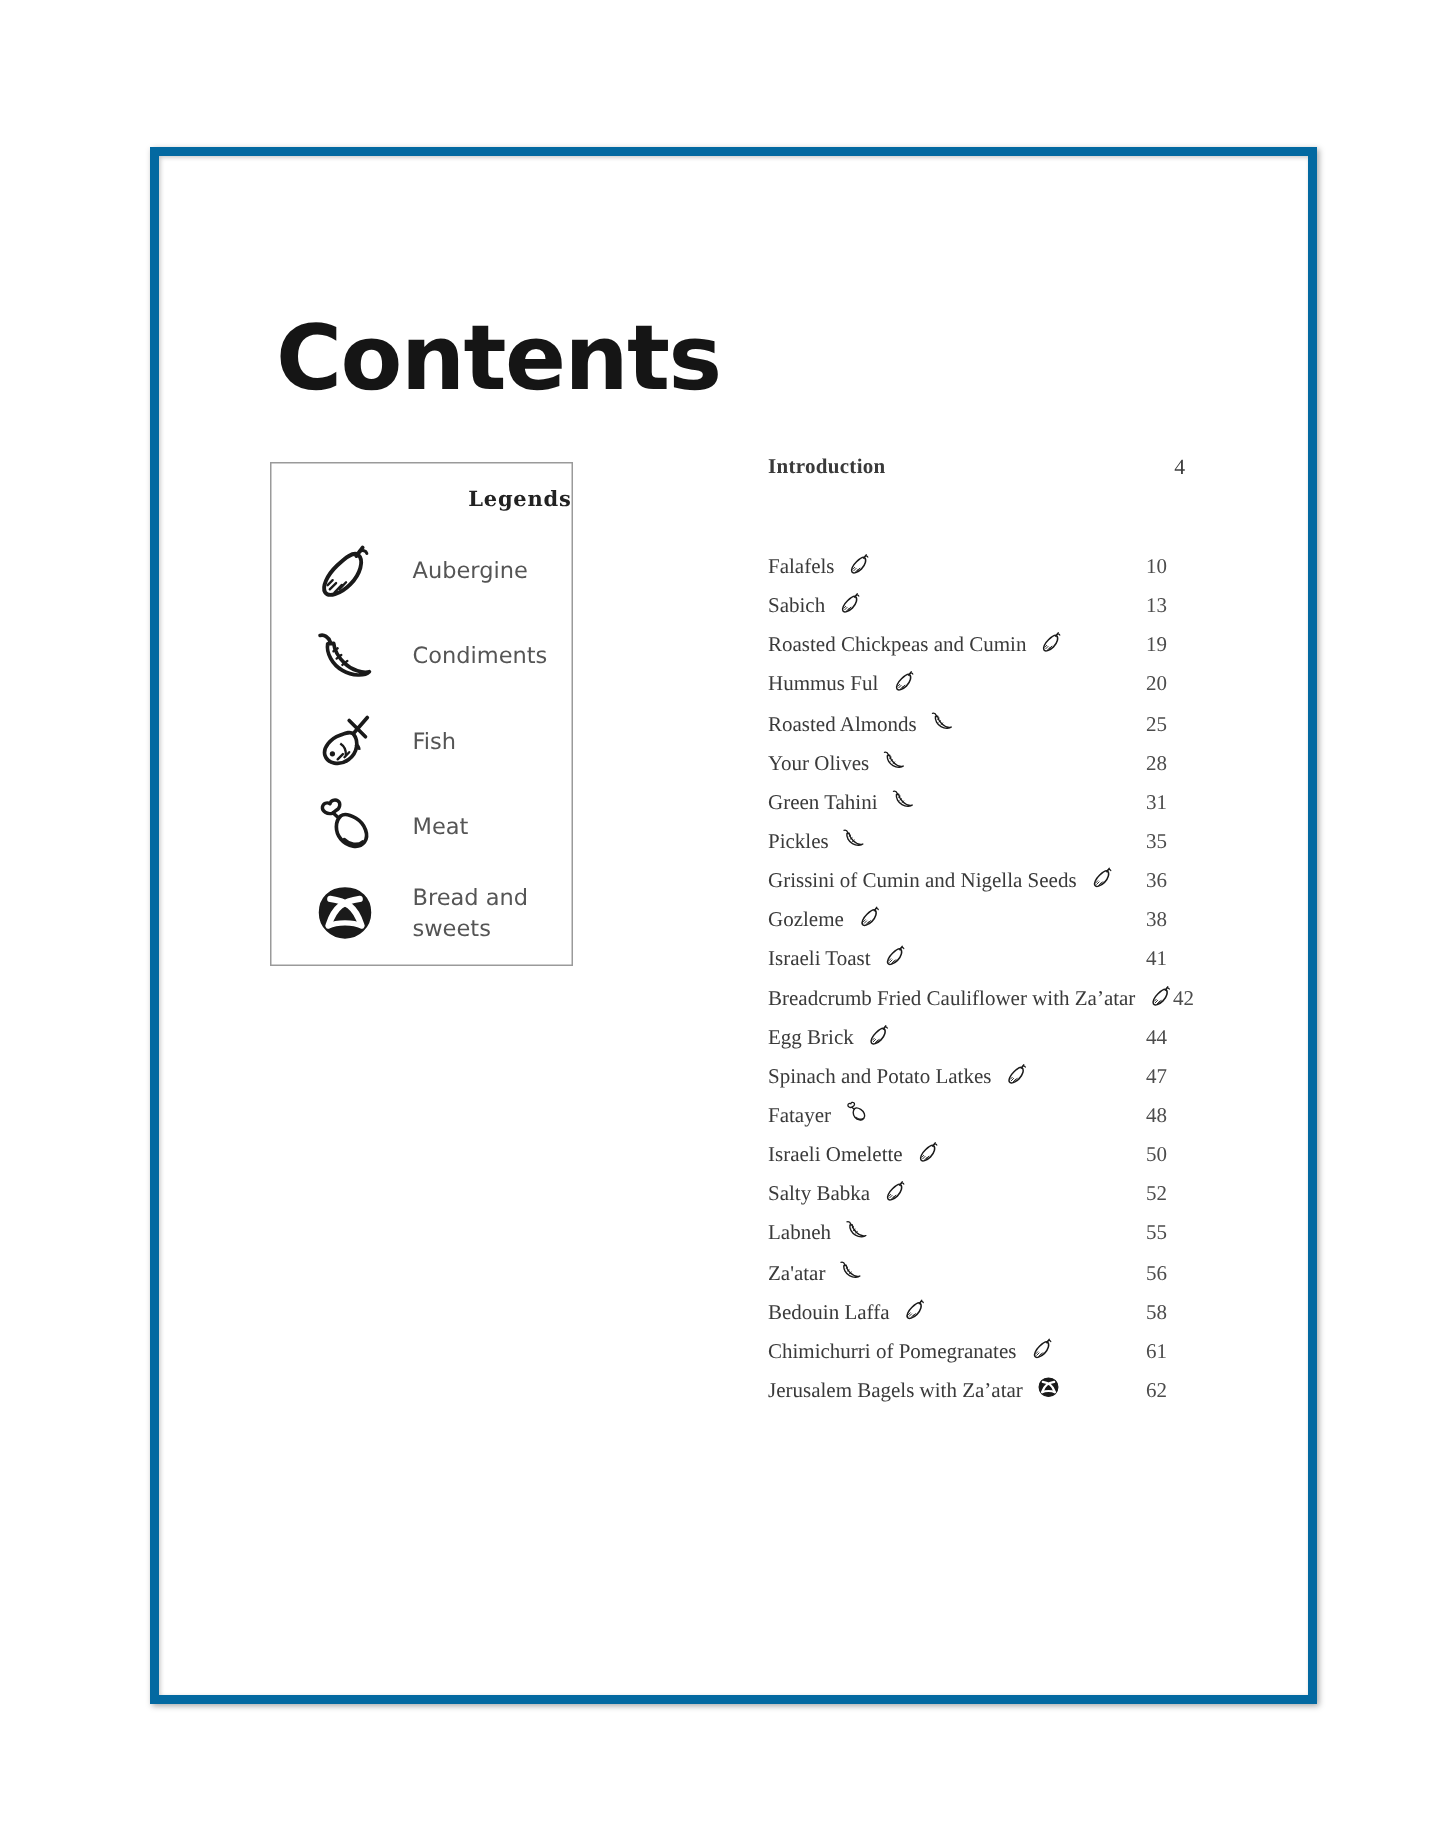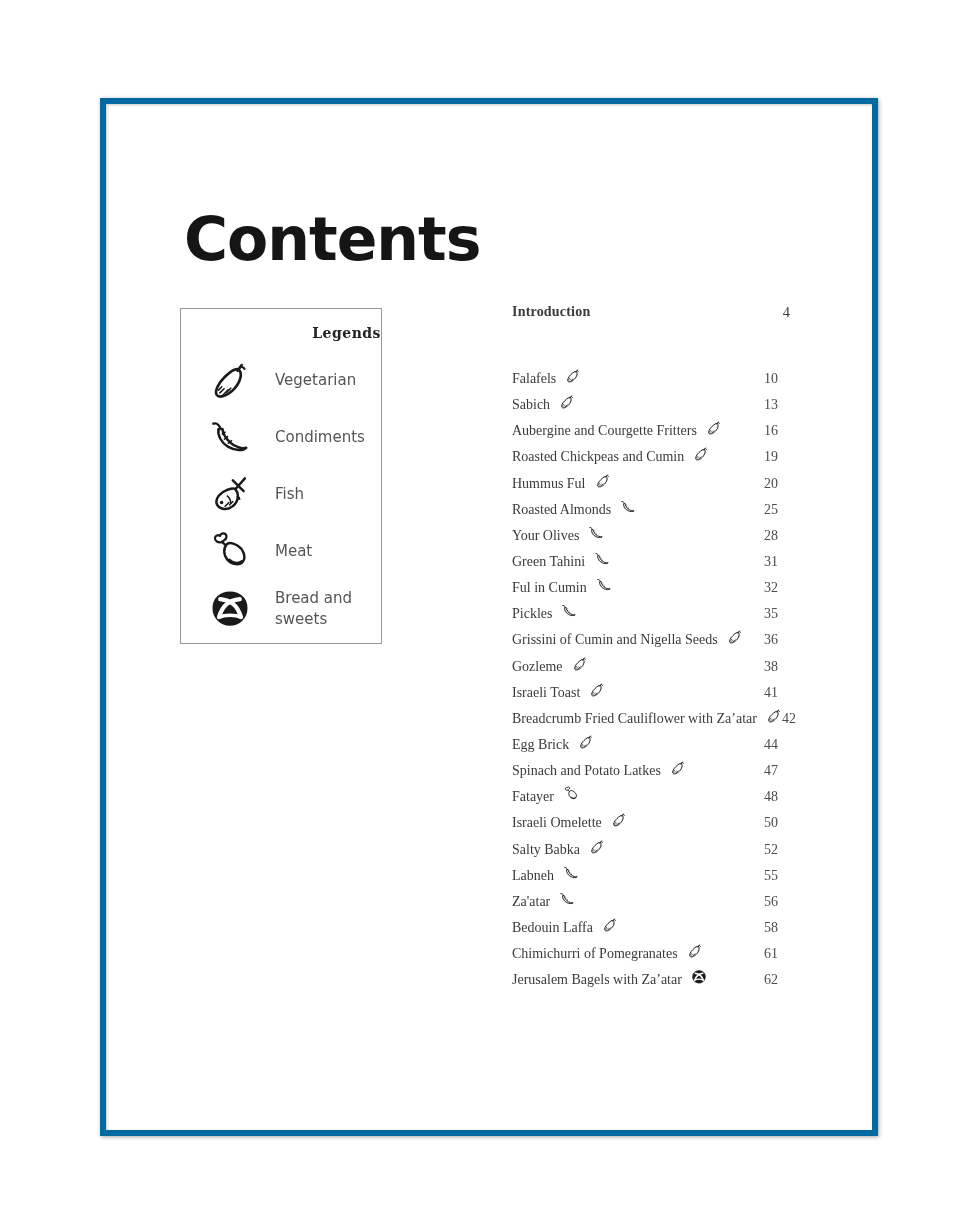--- a/index.html
+++ b/index.html
@@ -98,21 +98,21 @@
 
   <h1 class="page-title">Contents</h1>
 
   <div class="legend-box">
     <div class="legend-title">Legends</div>
     <div class="legend-items">
   <div class="legend-item">
     <svg class="legend-icon">
             <use href="#aubergine-icon" xlink:href="#aubergine-icon"></use>
           </svg>
-    <span class="legend-label">Vegetarian</span>
+    <span class="legend-label">Aubergine</span>
   </div>
 
   <div class="legend-item">
     <svg class="legend-icon">
             <use href="#chili-icon" xlink:href="#chili-icon"></use>
           </svg>
     <span class="legend-label">Condiments</span>
   </div>
 
   <div class="legend-item">
@@ -154,27 +154,20 @@
 
   <div class="toc-row toc-entry">
     <span class="toc-title">Sabich</span>
     <svg class="toc-icon">
             <use href="#aubergine-icon" xlink:href="#aubergine-icon"></use>
           </svg>
     <span class="toc-num">13</span>
   </div>
 
 
-  <div class="toc-row toc-entry">
-    <span class="toc-title">Aubergine and Courgette Fritters</span>
-    <svg class="toc-icon">
-            <use href="#aubergine-icon" xlink:href="#aubergine-icon"></use>
-          </svg>
-    <span class="toc-num">16</span>
-  </div>
 
   <div class="toc-row toc-entry">
     <span class="toc-title">Roasted Chickpeas and Cumin</span>
     <svg class="toc-icon">
             <use href="#aubergine-icon" xlink:href="#aubergine-icon"></use>
           </svg>
     <span class="toc-num">19</span>
   </div>
 
   <div class="toc-row toc-entry">
@@ -202,27 +195,20 @@
   </div>
 
   <div class="toc-row toc-entry">
     <span class="toc-title">Green Tahini</span>
     <svg class="toc-icon">
             <use href="#chili-icon" xlink:href="#chili-icon"></use>
           </svg>
     <span class="toc-num">31</span>
   </div>
 
-  <div class="toc-row toc-entry">
-    <span class="toc-title">Ful in Cumin</span>
-    <svg class="toc-icon">
-            <use href="#chili-icon" xlink:href="#chili-icon"></use>
-          </svg>
-    <span class="toc-num">32</span>
-  </div>
 
   <div class="toc-row toc-entry">
     <span class="toc-title">Pickles</span>
     <svg class="toc-icon">
             <use href="#chili-icon" xlink:href="#chili-icon"></use>
           </svg>
     <span class="toc-num">35</span>
   </div>
 
   <div class="toc-row toc-entry">

